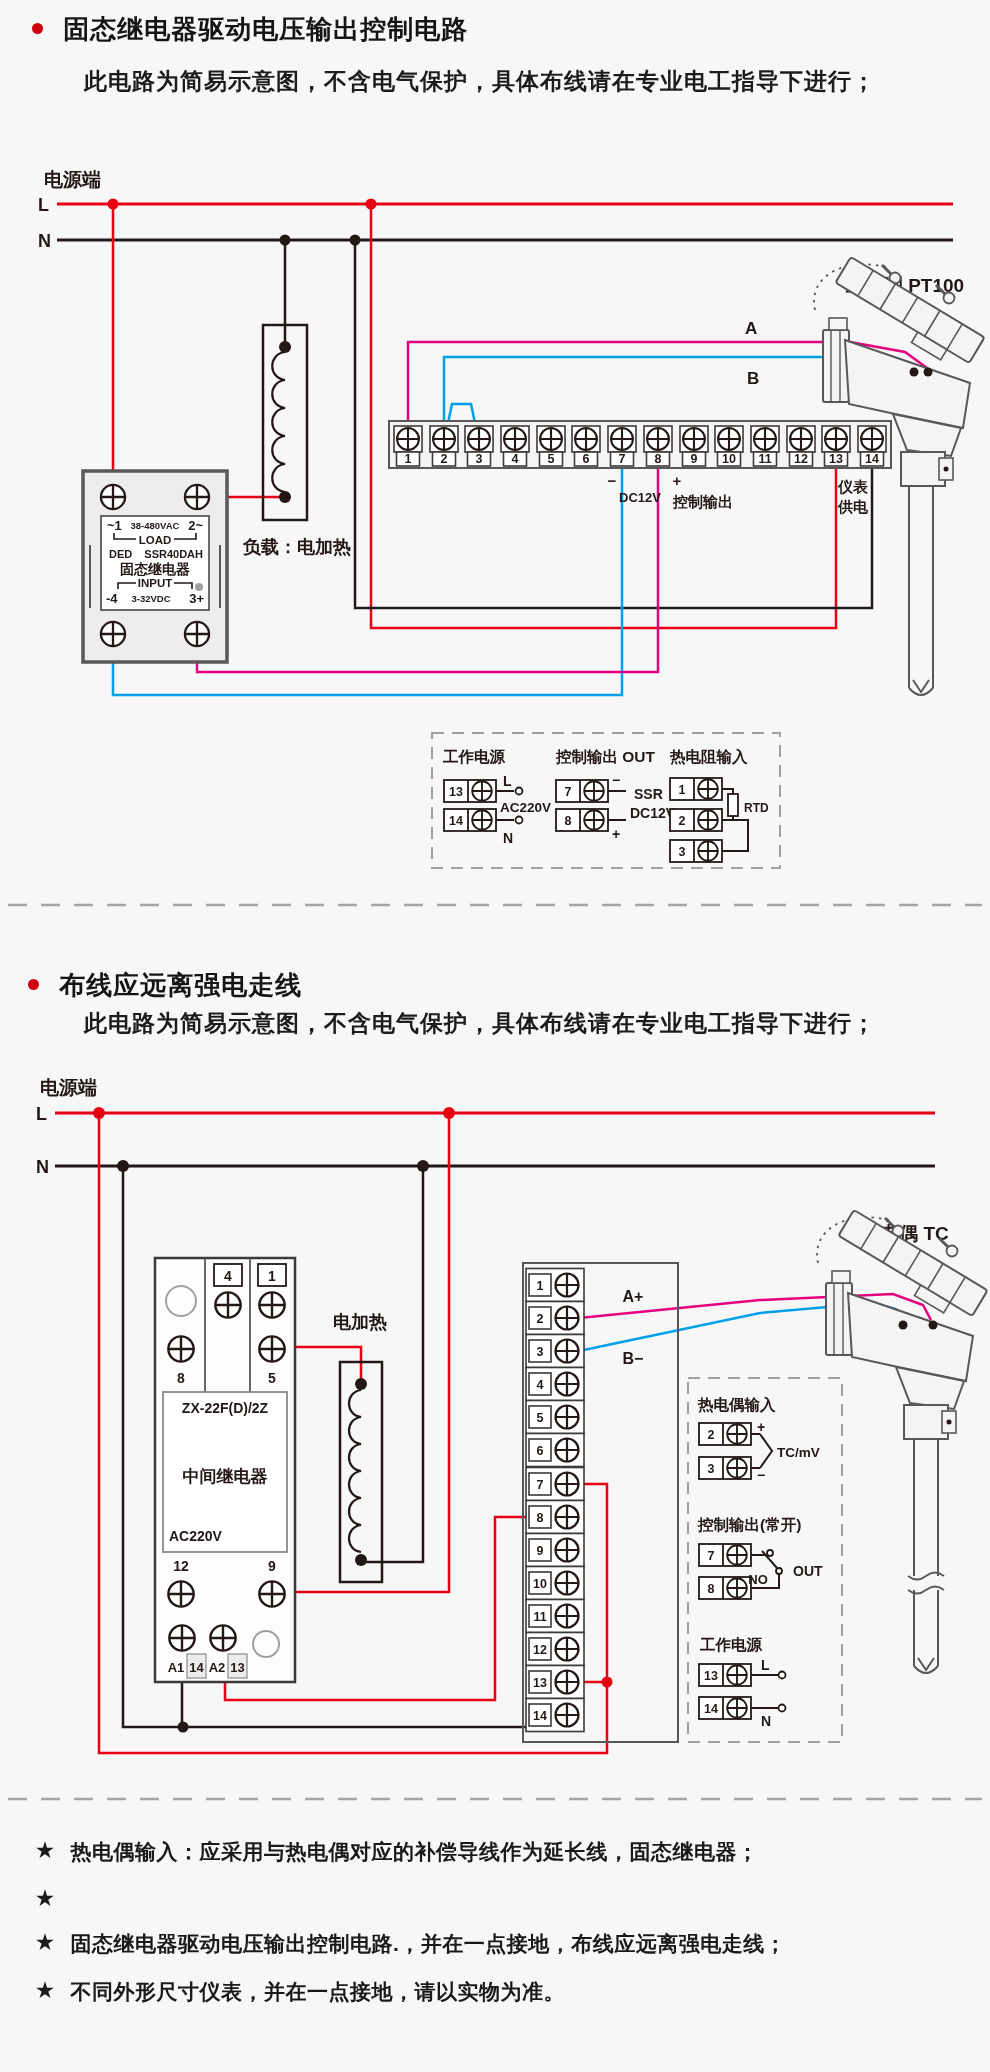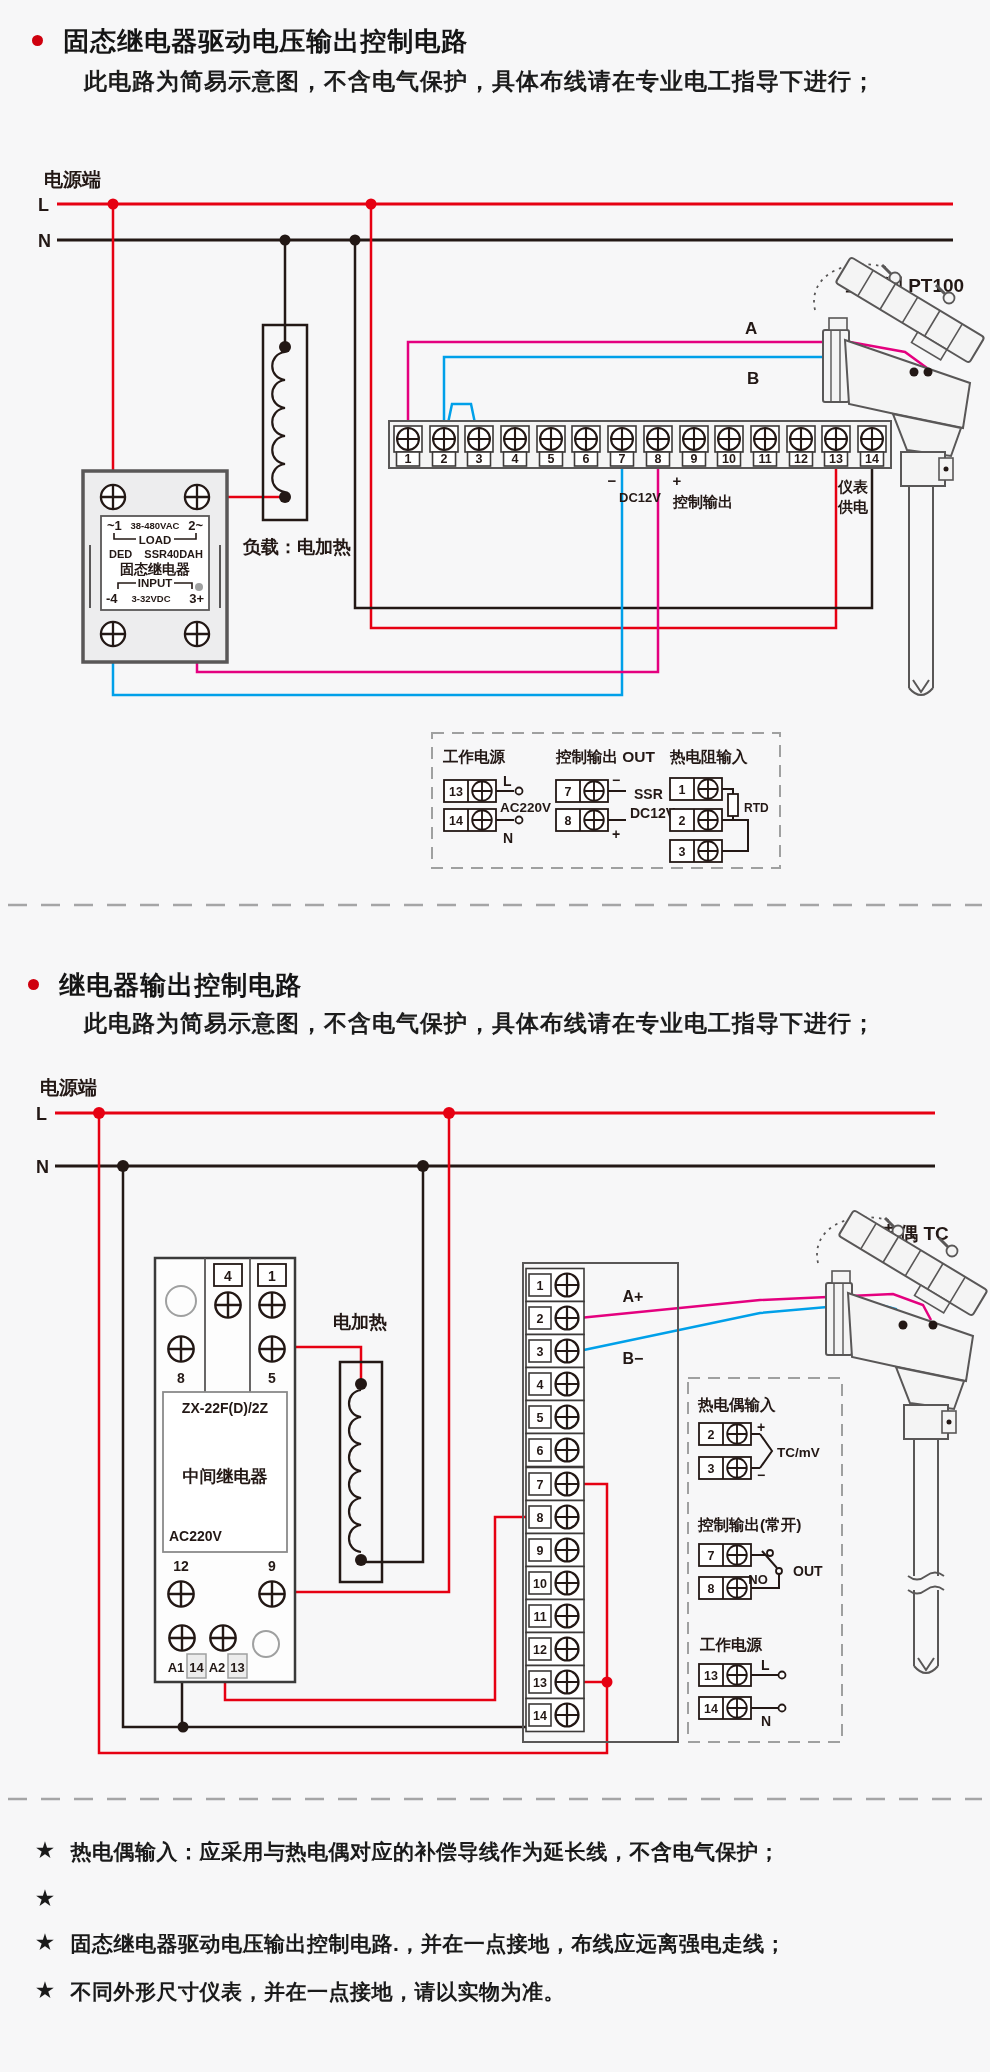--- a/index.html
+++ b/index.html
@@ -29,36 +29,36 @@
   .cell{fill:#ffffff;stroke:#3d3a39;stroke-width:1.6;}
   .numbox{fill:#ffffff;stroke:#3d3a39;stroke-width:1.6;}
   .tn{font-size:12.5px;text-anchor:middle;font-weight:700;}
   .dash{stroke:#9fa0a0;stroke-width:2;stroke-dasharray:12 8;fill:none;}
   .sep{stroke:#a5a5a6;stroke-width:2.5;stroke-dasharray:19 14;fill:none;}
   .oterm{fill:#fff;stroke:#231815;stroke-width:1.8;}
 </style>
 </head>
 <body>
 
-<div class="abs sec-title" style="left:32px;top:24px;">
+<div class="abs sec-title" style="left:32px;top:12px;">
   <span class="bullet"></span>
   <span>固态继电器驱动电压输出控制电路</span>
 </div>
 <div class="abs sec-sub" style="left:84px;top:66px;">此电路为简易示意图，不含电气保护，具体布线请在专业电工指导下进行；</div>
 
 <div class="abs sec-title" style="left:28px;top:968px;">
   <span class="bullet"></span>
-  <span>继电器输出控制电路</span>
+  <span>布线应远离强电走线</span>
 </div>
 <div class="abs sec-sub" style="left:84px;top:1008px;">此电路为简易示意图，不含电气保护，具体布线请在专业电工指导下进行；</div>
 
 <div class="notes">
   <div class="note">
       <span class="star">★</span>
-      <span>热电偶输入：应采用与热电偶对应的补偿导线作为延长线，不含电气保护；</span>
+      <span>热电偶输入：应采用与热电偶对应的补偿导线作为延长线，固态继电器；</span>
     </div>
   <div class="note">
       <span class="star">★</span>
     </div>
   <div class="note">
       <span class="star">★</span>
       <span>固态继电器驱动电压输出控制电路.，并在一点接地，布线应远离强电走线；</span>
     </div>
   <div class="note">
       <span class="star">★</span>

